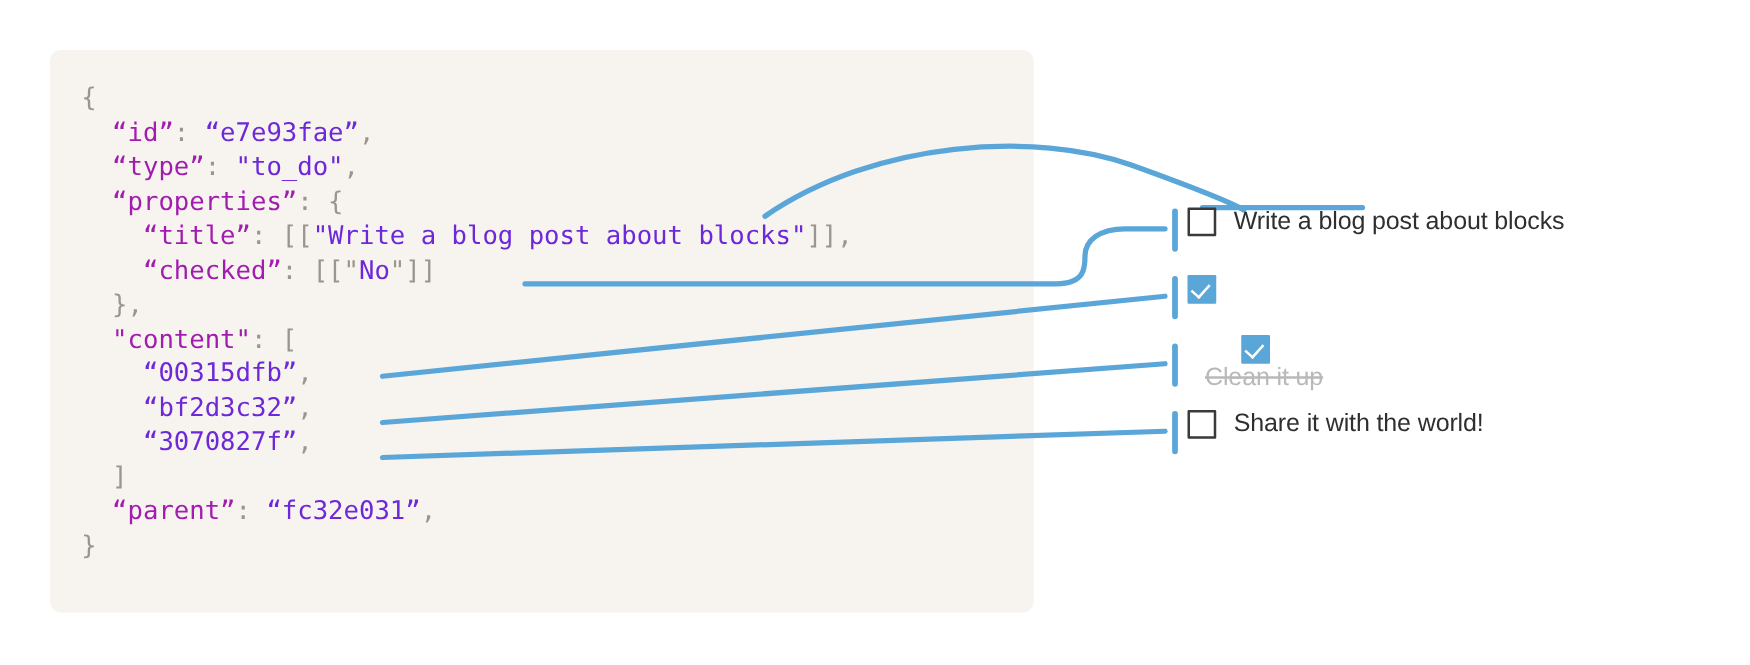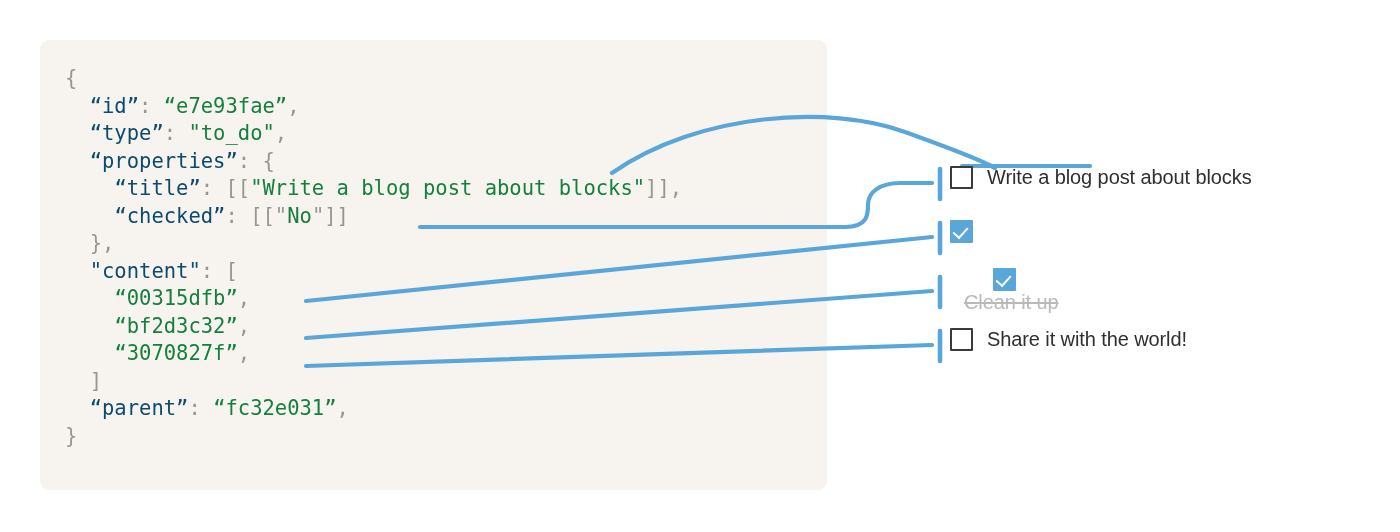--- a/index.html
+++ b/index.html
@@ -31,22 +31,22 @@
     left: 25px;
     top: 25px;
     font-family: "DejaVu Sans Mono", "Liberation Mono", monospace;
     font-size: 20.5px;
     line-height: 27.5px;
     white-space: pre;
     color: #9a968f;
   }
   .ln { display: block; height: 27.5px; }
   .pun { color: #9a968f; }
-  .key { color: #0c4a6e; }
-  .str { color: #15803d; }
+  .key { color: #a21caf; }
+  .str { color: #6d28d9; }
 
   
   #checklist {
     position: absolute;
     left: 950px;
     top: 160px;
     width: 430px;
   }
   .todo-row {
     position: absolute;

